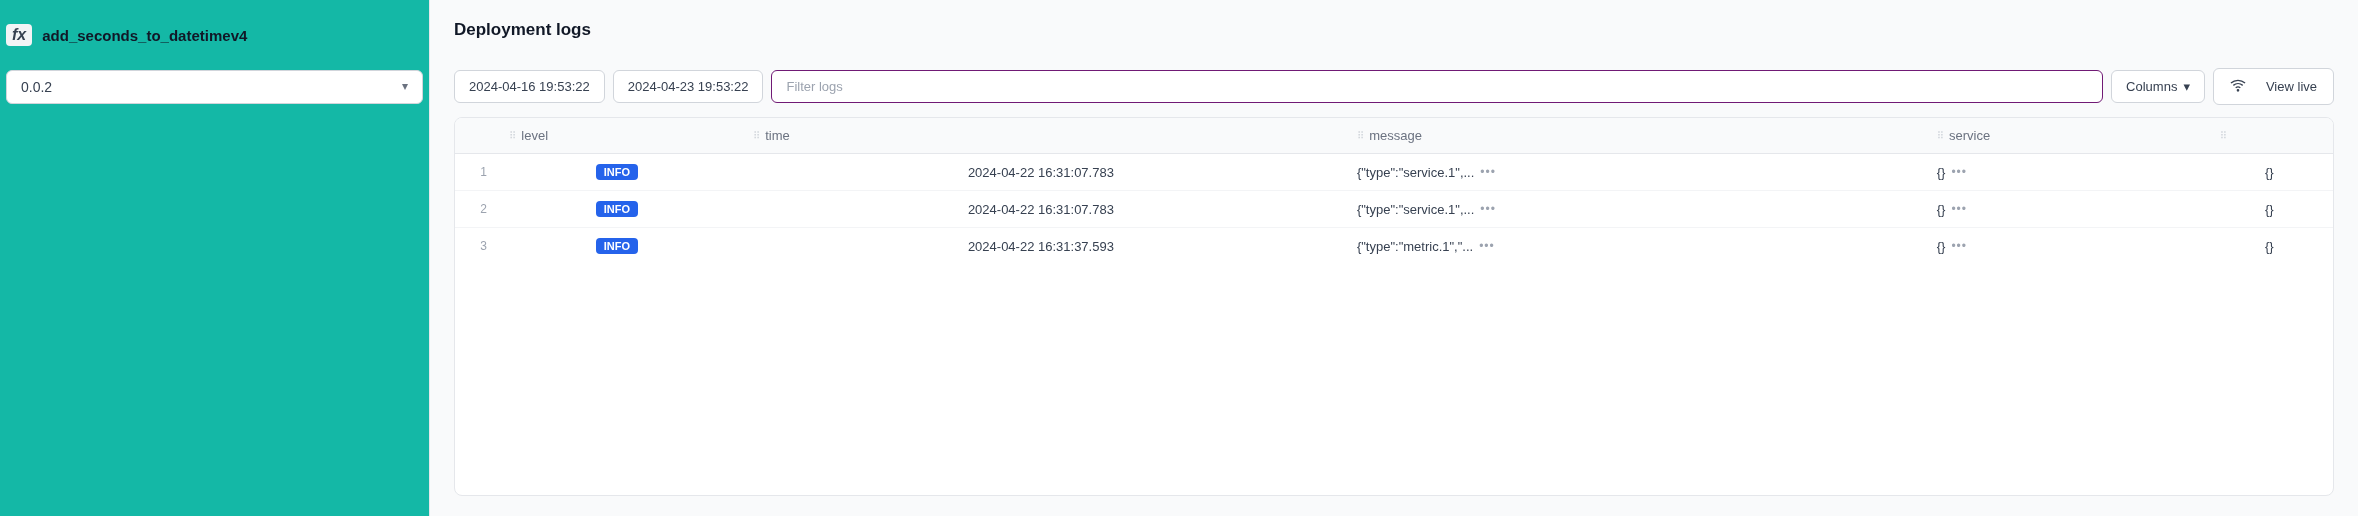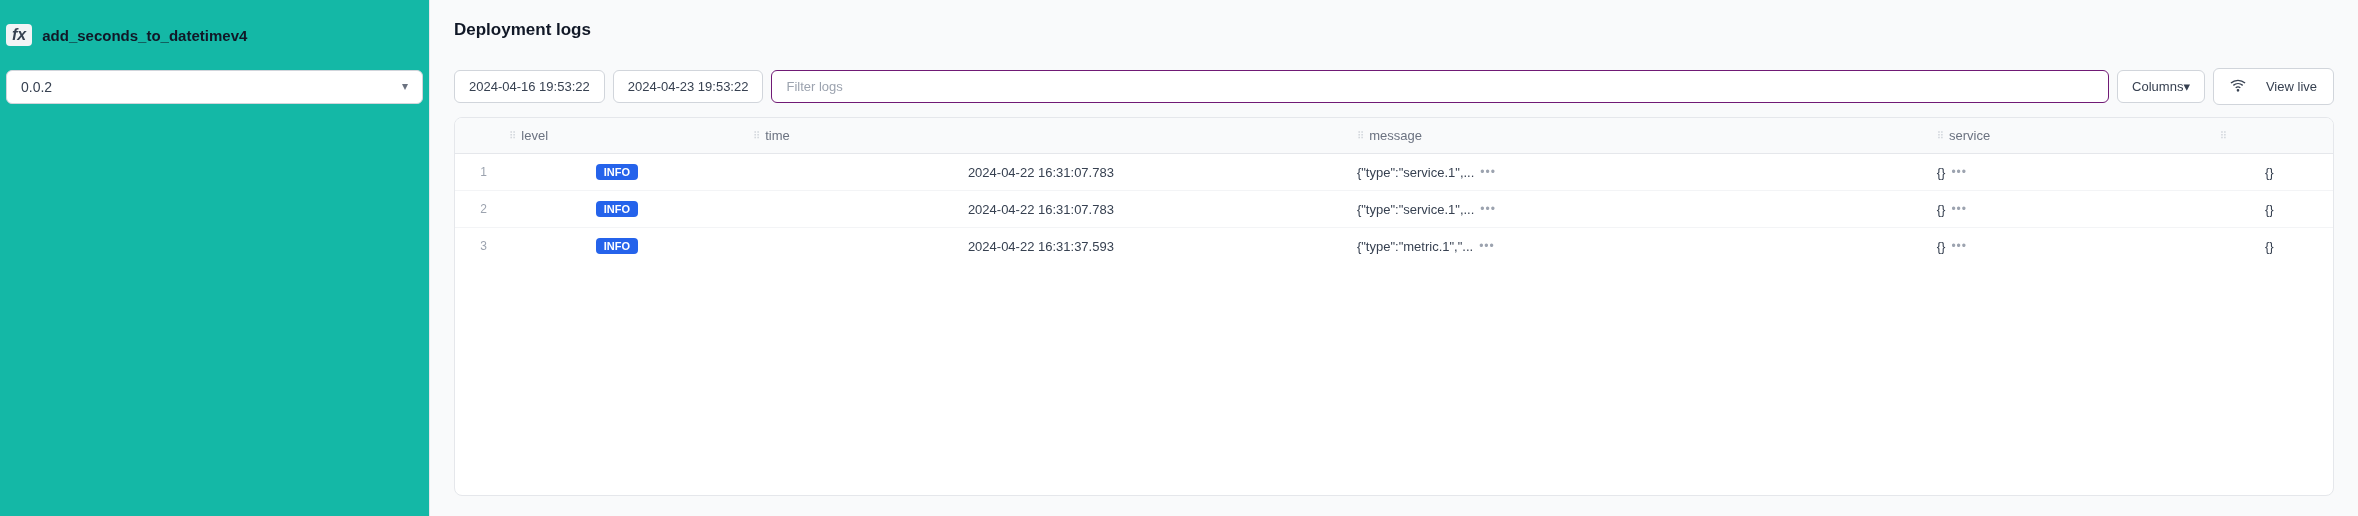--- a/index.html
+++ b/index.html
@@ -127,20 +127,21 @@
       padding: 8px 14px;
       font-size: 13px;
       color: #9ca3af;
       background: #fff;
       flex: 1;
       min-width: 200px;
     }
     .columns-btn {
       display: flex;
       align-items: center;
+      gap: 6px;
       border: 1px solid #d1d5db;
       border-radius: 6px;
       padding: 8px 14px;
       font-size: 13px;
       color: #374151;
       background: #fff;
       cursor: pointer;
       white-space: nowrap;
     }
     .view-live-btn {

